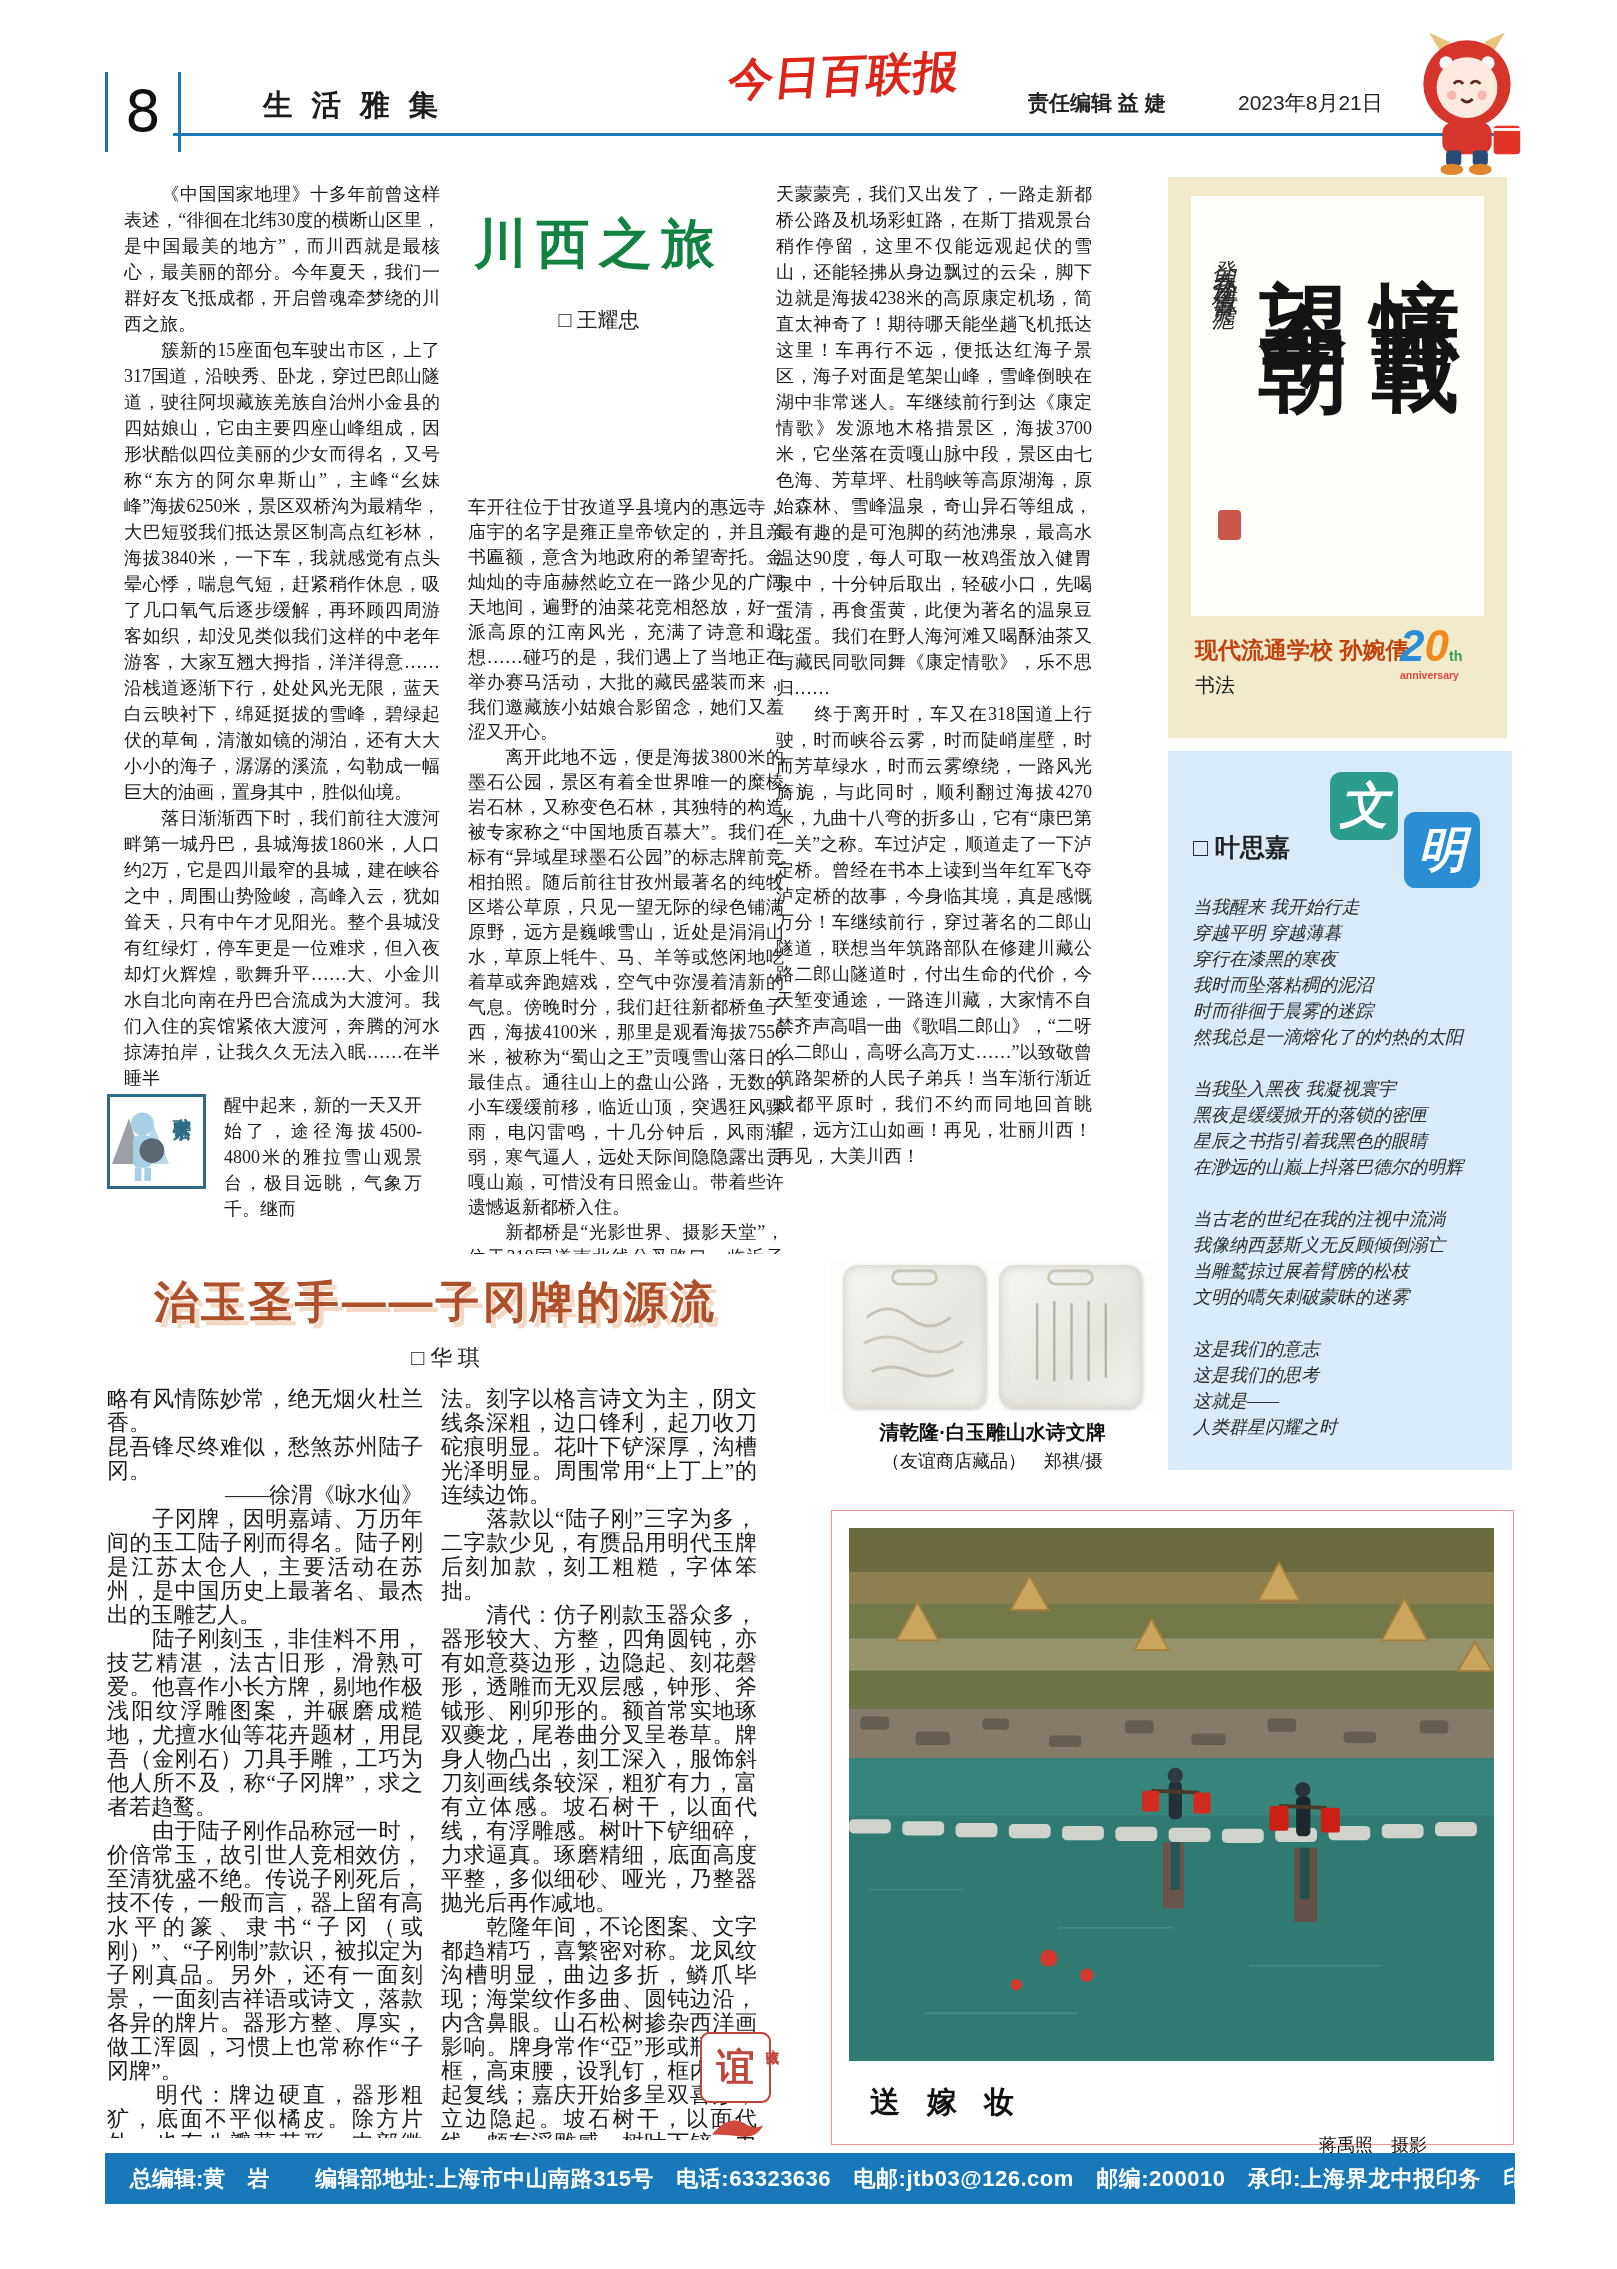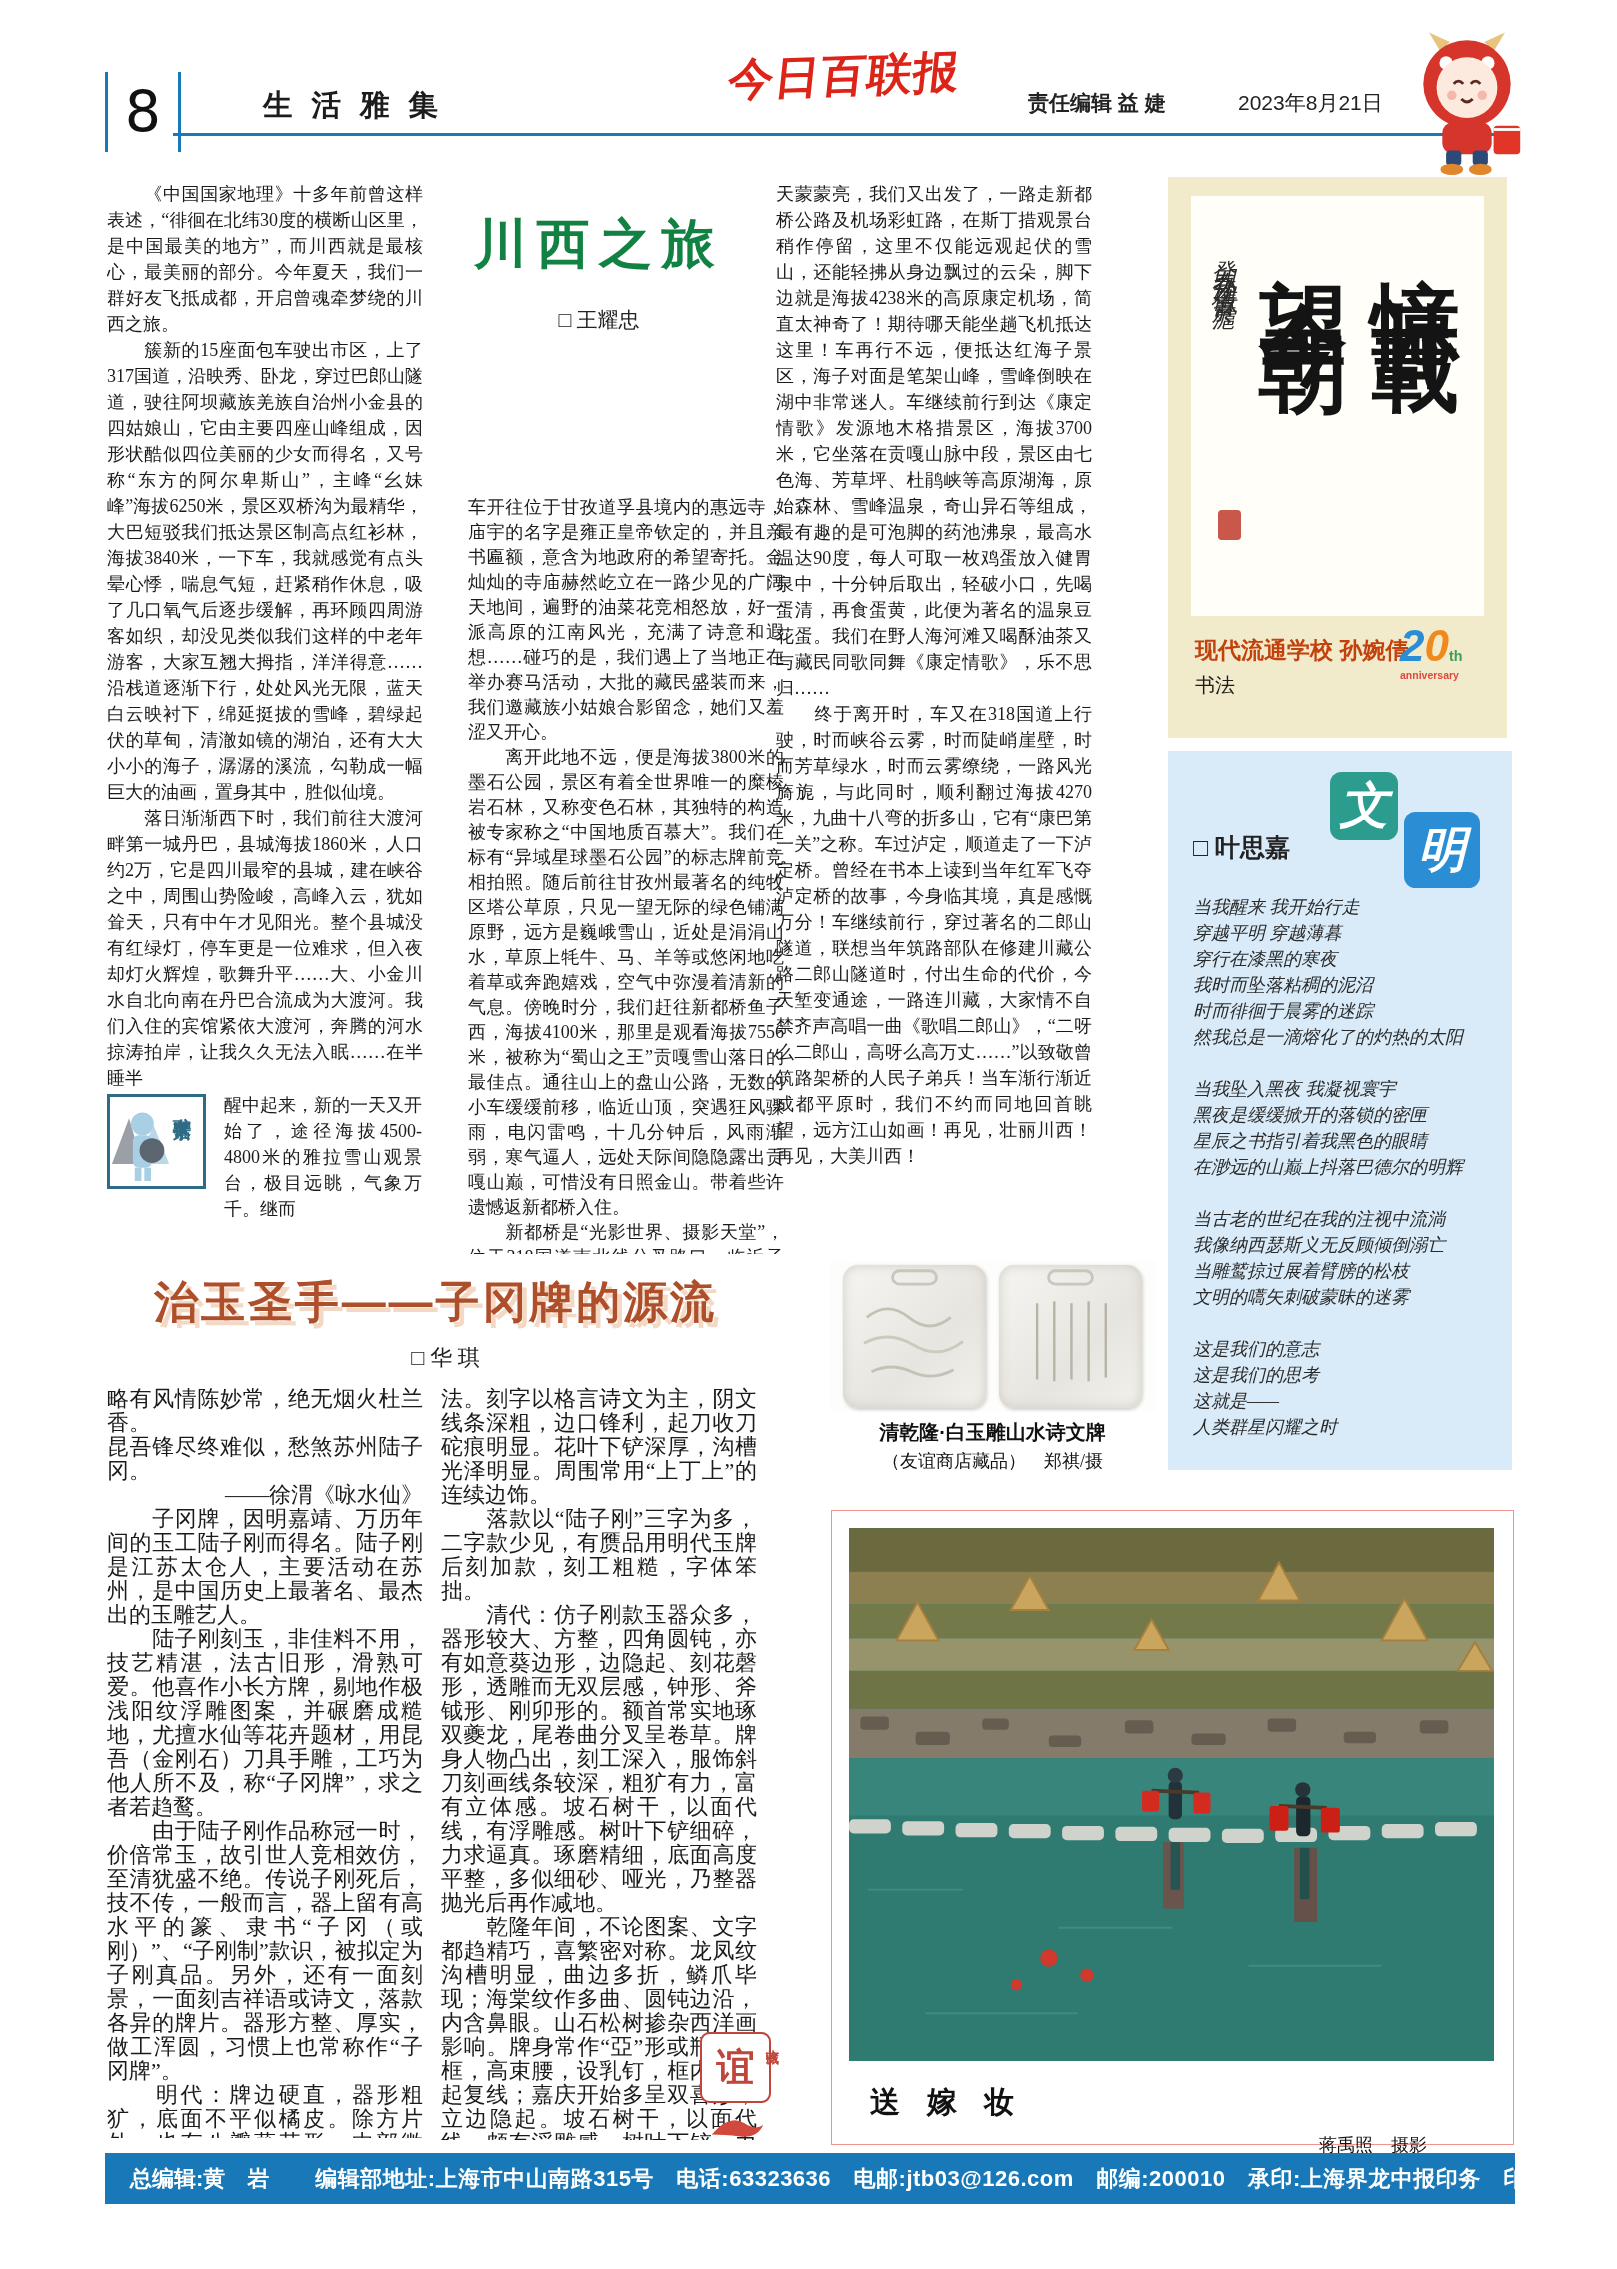--- a/index.html
+++ b/index.html
@@ -16,21 +16,21 @@
     font-size:29.5px;font-weight:700;letter-spacing:19px;color:#1c1c1c;}
   #masthead{left:711px;top:46px;width:266px;text-align:center;color:#dd2418;
     font-size:45px;font-weight:900;transform:skewX(-8deg) rotate(-2deg);letter-spacing:1px;}
   #editor-line{left:1028px;top:89px;font-family:"Liberation Sans",sans-serif;font-size:21px;font-weight:700;color:#222;text-align:right;}
   #date-line{left:1238px;top:89px;font-family:"Liberation Sans",sans-serif;font-size:21px;color:#222;}
   #header-rule{left:173px;top:133px;width:1339px;height:2.9px;background:#1878b8;}
 
   
   .bodycol{font-size:18px;line-height:26px;text-align:justify;overflow:hidden;}
   .bodycol p{margin:0;}
-  #t-col1{left:107px;top:181px;width:316px;height:911px;}
+  #t-col1{left:124px;top:181px;width:316px;height:911px;}
   #t-col1-wrap{left:224px;top:1092px;width:198px;height:162px;}
   #t-col2-body{left:441px;top:495px;width:316px;height:759px;font-size:18px;line-height:25px;margin-left:27px;}
   #t-col3{left:776px;top:181px;width:316px;height:1073px;}
   #t-title{left:441px;top:209px;width:316px;text-align:center;color:#128243;
     font-size:53px;font-weight:900;letter-spacing:9.5px;font-family:"Liberation Sans",sans-serif;}
   #t-author{left:441px;top:306px;width:316px;text-align:center;font-size:21px;color:#222;}
 
   
   #badge{left:107px;top:1094px;width:99px;height:95px;border:3.8px solid #2e6b85;background:#fff;
     box-sizing:border-box;display:flex;}

